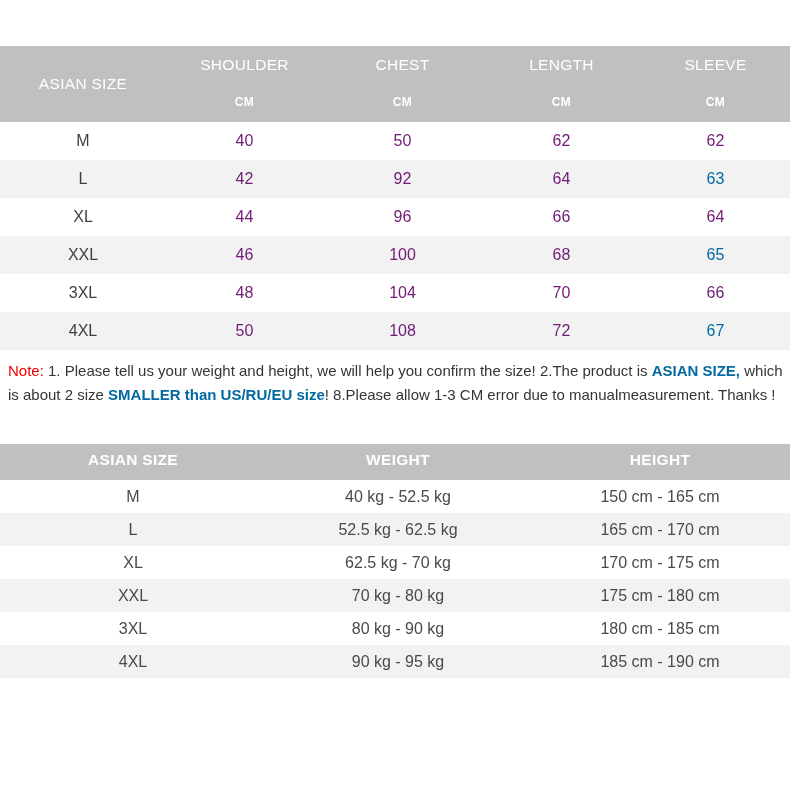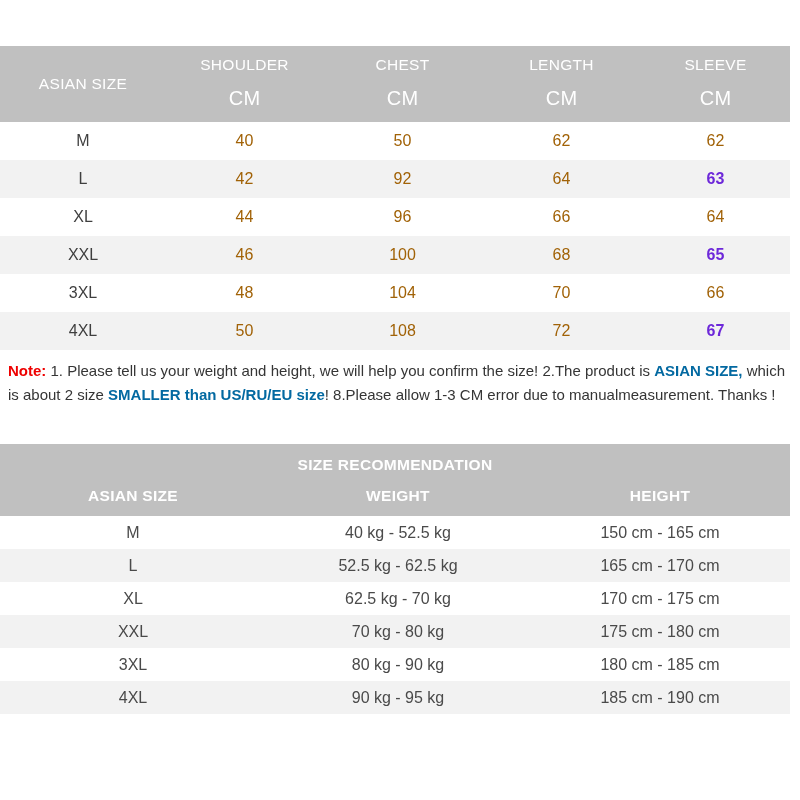--- a/index.html
+++ b/index.html
@@ -51,63 +51,64 @@
   .hdr-stack {
     display: flex;
     flex-direction: column;
     justify-content: space-between;
     align-items: center;
     height: 100%;
     padding: 10px 0 12px 0;
     box-sizing: border-box;
   }
   .hdr-stack .unit {
-    font-size: 20px;
+    font-size: 12px;
+    font-weight: bold;
   }
   .hdr-single {
     display: flex;
     align-items: center;
     justify-content: center;
     height: 100%;
   }
 
   
   #table1-wrap {
     position: absolute;
     left: 0;
     top: 46px;
     width: 790px;
   }
   #table1 .hdr-band td { height: 76px; }
   #table1 tbody tr { height: 38px; }
   #table1 tbody td {
     font-size: 16px;
-    color: #a16207;
+    color: #701a75;
   }
   #table1 tbody td.sz { color: #3f3f3f; }
   tr.alt { background: #f2f2f2; }
   tr.plain { background: #ffffff; }
   
   #table1 tbody tr.alt td.sleeve {
-    color: #6d28d9;
-    font-weight: bold;
+    color: #0369a1;
+    font-weight: normal;
   }
 
   
   .note {
     position: absolute;
     left: 8px;
     width: 784px;
     font-size: 15px;
     line-height: 1.62;
     color: #353535;
   }
   .note .lead {
     color: #ee0000;
-    font-weight: bold;
+    font-weight: normal;
   }
   .note .hot {
     color: #0369a1;
     font-weight: bold;
   }
   #note1 { top: 344px; }
   #note2 { top: 742px; }
 
   
   #table2-wrap {
@@ -239,23 +240,20 @@
   </p>
 
   <div id="table2-wrap">
     <table class="size-table" id="table2">
       <colgroup>
         <col style="width:266px">
         <col style="width:264px">
         <col style="width:260px">
       </colgroup>
       <thead>
-        <tr class="hdr-band title-row">
-          <td colspan="3">SIZE RECOMMENDATION</td>
-        </tr>
         <tr class="hdr-band sub-row">
           <td>ASIAN SIZE</td>
           <td>WEIGHT</td>
           <td>HEIGHT</td>
         </tr>
       </thead>
       <tbody>
         <tr class="plain">
           <td>M</td>
           <td>40 kg - 52.5 kg</td>

